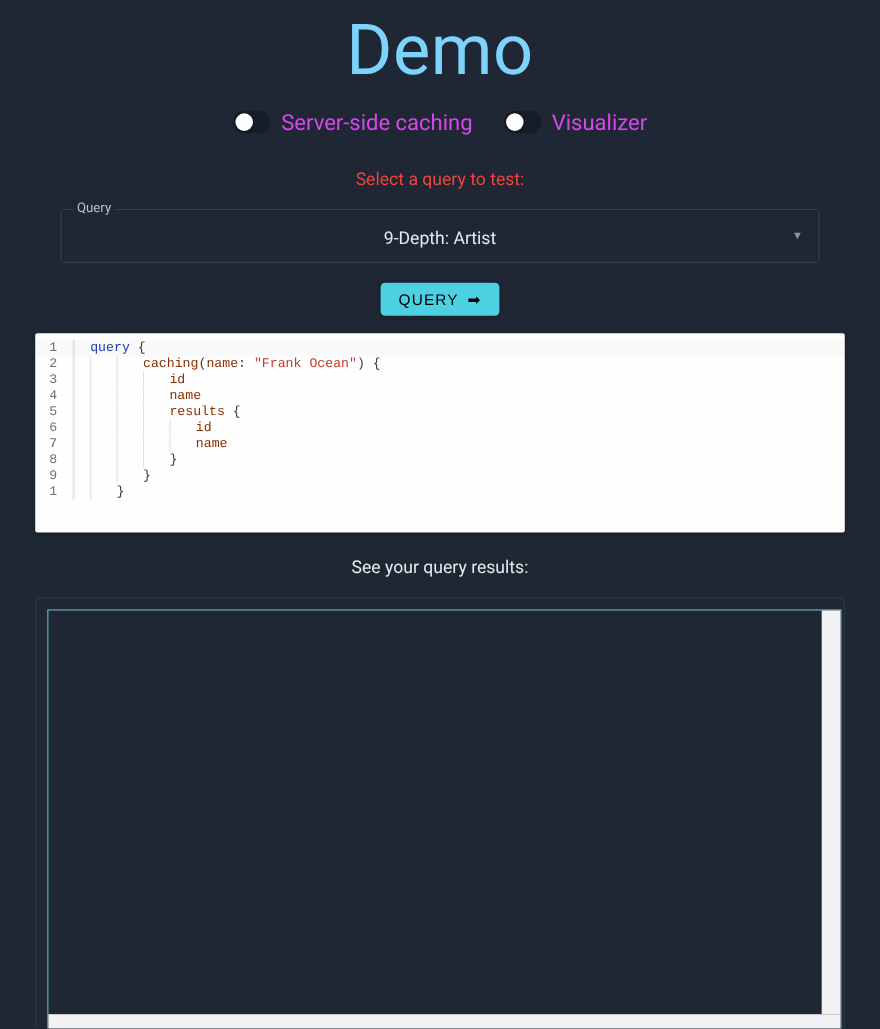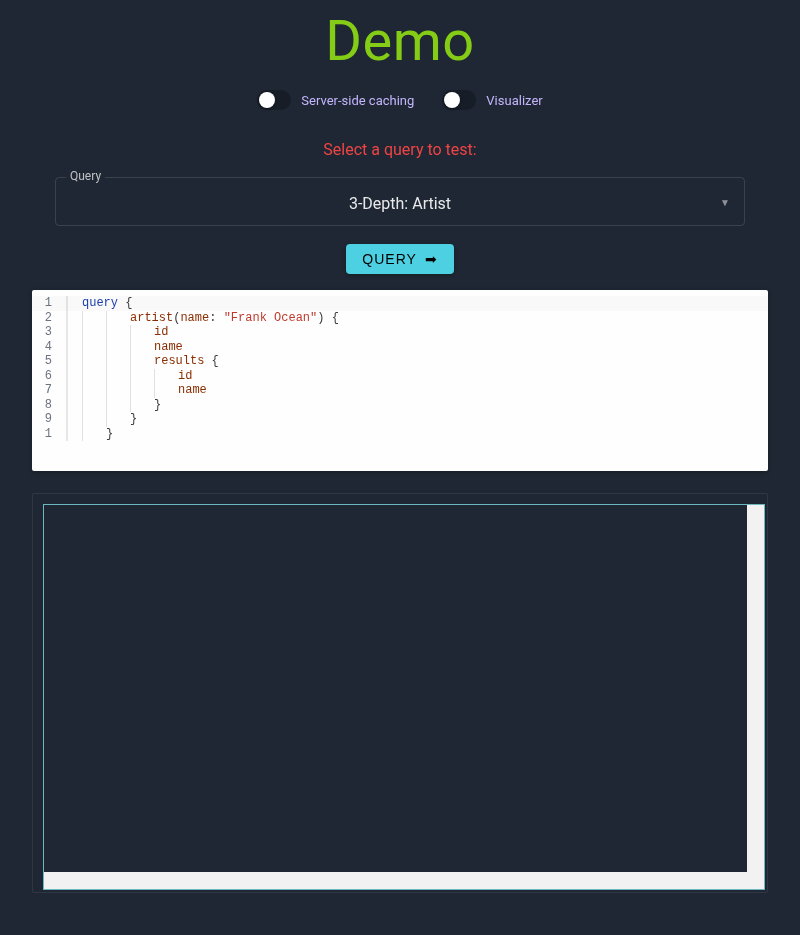--- a/index.html
+++ b/index.html
@@ -5,33 +5,33 @@
 * { box-sizing: border-box; margin: 0; padding: 0; }
 body {
   width: 800px;
   height: 935px;
   background: #1e2733;
   font-family: -apple-system, BlinkMacSystemFont, "Segoe UI", Roboto, Helvetica, Arial, sans-serif;
   color: #fff;
   overflow: hidden;
 }
 .container { display: flex; flex-direction: column; align-items: center; }
-.title { font-size: 56px; font-weight: 400; color: #84cc16; margin-top: 8px; margin-bottom: 16px; letter-spacing: 0.5px; text-align: right; }
+.title { font-size: 64px; font-weight: 400; color: #7dd3fc; margin-top: 8px; margin-bottom: 16px; letter-spacing: 0.5px; text-align: right; }
 .toggles { display: flex; gap: 28px; align-items: center; margin-bottom: 30px; }
 .toggle-group { display: flex; align-items: center; gap: 10px; }
 .switch {
   position: relative; width: 34px; height: 20px;
   background: #161d27; border-radius: 10px; cursor: pointer;
 }
 .switch-knob {
   position: absolute; width: 16px; height: 16px; background: #fff;
   border-radius: 50%; top: 2px; left: 2px;
   box-shadow: 0 1px 3px rgba(0,0,0,0.4);
 }
-.toggle-label { font-size: 13px; color: #c4b5fd; }
+.toggle-label { font-size: 20px; color: #d946ef; }
 .section-label { font-size: 16px; color: #ef4444; margin-bottom: 18px; }
 .select-container {
   width: 690px; position: relative; margin-bottom: 18px;
   border: 1px solid rgba(255,255,255,0.12); border-radius: 4px;
   padding: 16px 14px 12px 14px;
 }
 .select-legend {
   position: absolute; top: -9px; left: 10px;
   background: #1e2733; padding: 0 4px;
   font-size: 12px; color: rgba(255,255,255,0.7);
@@ -113,21 +113,21 @@
         <div class="switch-knob"></div>
       </div>
       <span class="toggle-label">Visualizer</span>
     </div>
   </div>
 
   <div class="section-label">Select a query to test:</div>
 
   <div class="select-container">
     <span class="select-legend">Query</span>
-    <div class="select-value">3-Depth: Artist</div>
+    <div class="select-value">9-Depth: Artist</div>
     <span class="select-arrow">▼</span>
   </div>
 
   <button class="query-btn">
     <span>QUERY</span>
     <span class="arrow-icon">➡</span>
   </button>
 
   <div class="editor">
     <div class="editor-line-hl"></div>
@@ -138,32 +138,33 @@
       <div>4</div>
       <div>5</div>
       <div>6</div>
       <div>7</div>
       <div>8</div>
       <div>9</div>
       <div>1</div>
     </div>
     <div class="code code-wrap">
       <div class="code-line"><span class="kw">query</span><span class="punct"> {</span></div>
-      <div class="code-line"><span class="indent-guide"></span><span class="indent-guide"></span><span class="field">artist</span><span class="punct">(</span><span class="field">name</span><span class="punct">: </span><span class="str">"Frank Ocean"</span><span class="punct">) {</span></div>
+      <div class="code-line"><span class="indent-guide"></span><span class="indent-guide"></span><span class="field">caching</span><span class="punct">(</span><span class="field">name</span><span class="punct">: </span><span class="str">"Frank Ocean"</span><span class="punct">) {</span></div>
       <div class="code-line"><span class="indent-guide"></span><span class="indent-guide"></span><span class="indent-guide"></span><span class="field">id</span></div>
       <div class="code-line"><span class="indent-guide"></span><span class="indent-guide"></span><span class="indent-guide"></span><span class="field">name</span></div>
       <div class="code-line"><span class="indent-guide"></span><span class="indent-guide"></span><span class="indent-guide"></span><span class="field">results</span><span class="punct"> {</span></div>
       <div class="code-line"><span class="indent-guide"></span><span class="indent-guide"></span><span class="indent-guide"></span><span class="indent-guide"></span><span class="field">id</span></div>
       <div class="code-line"><span class="indent-guide"></span><span class="indent-guide"></span><span class="indent-guide"></span><span class="indent-guide"></span><span class="field">name</span></div>
       <div class="code-line"><span class="indent-guide"></span><span class="indent-guide"></span><span class="indent-guide"></span><span class="punct">}</span></div>
       <div class="code-line"><span class="indent-guide"></span><span class="indent-guide"></span><span class="punct">}</span></div>
       <div class="code-line"><span class="indent-guide"></span><span class="punct">}</span></div>
     </div>
   </div>
 
+  <div class="results-label">See your query results:</div>
 
   <div class="results-outer">
     <div class="results-inner">
       <div class="results-vscroll"></div>
       <div class="results-hscroll"></div>
     </div>
   </div>
 </div>
 
 </body></html>

